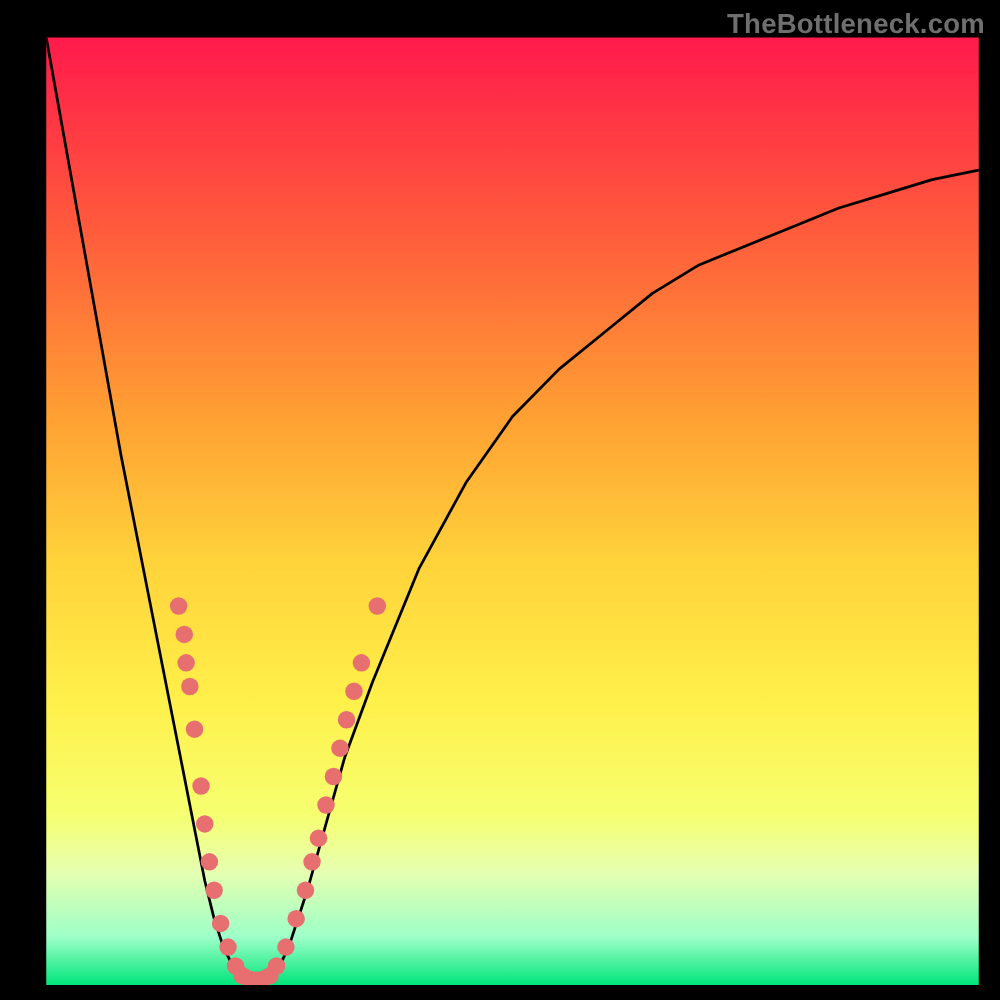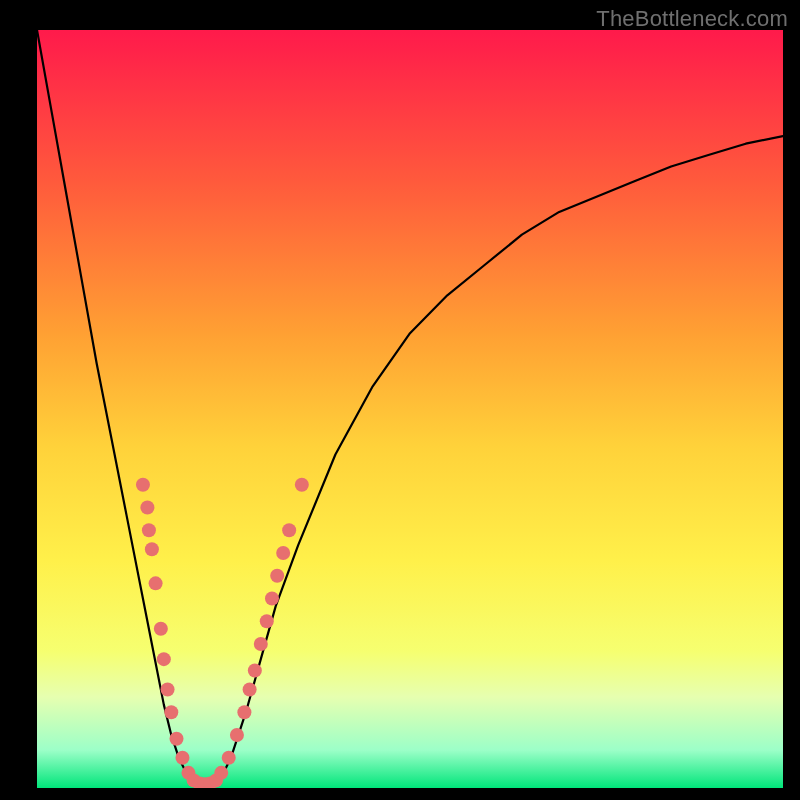--- a/index.html
+++ b/index.html
@@ -16,21 +16,21 @@
     width: 800px;
     height: 800px;
     background: #000;
   }
   .watermark {
     position: absolute;
     top: 6px;
     right: 12px;
     color: #6f6f6f;
     font-size: 22px;
-    font-weight: 400;
+    font-weight: 700;
     letter-spacing: 0.2px;
     z-index: 5;
     user-select: none;
   }
   svg.plot {
     position: absolute;
     left: 0;
     top: 0;
     width: 800px;
     height: 800px;

